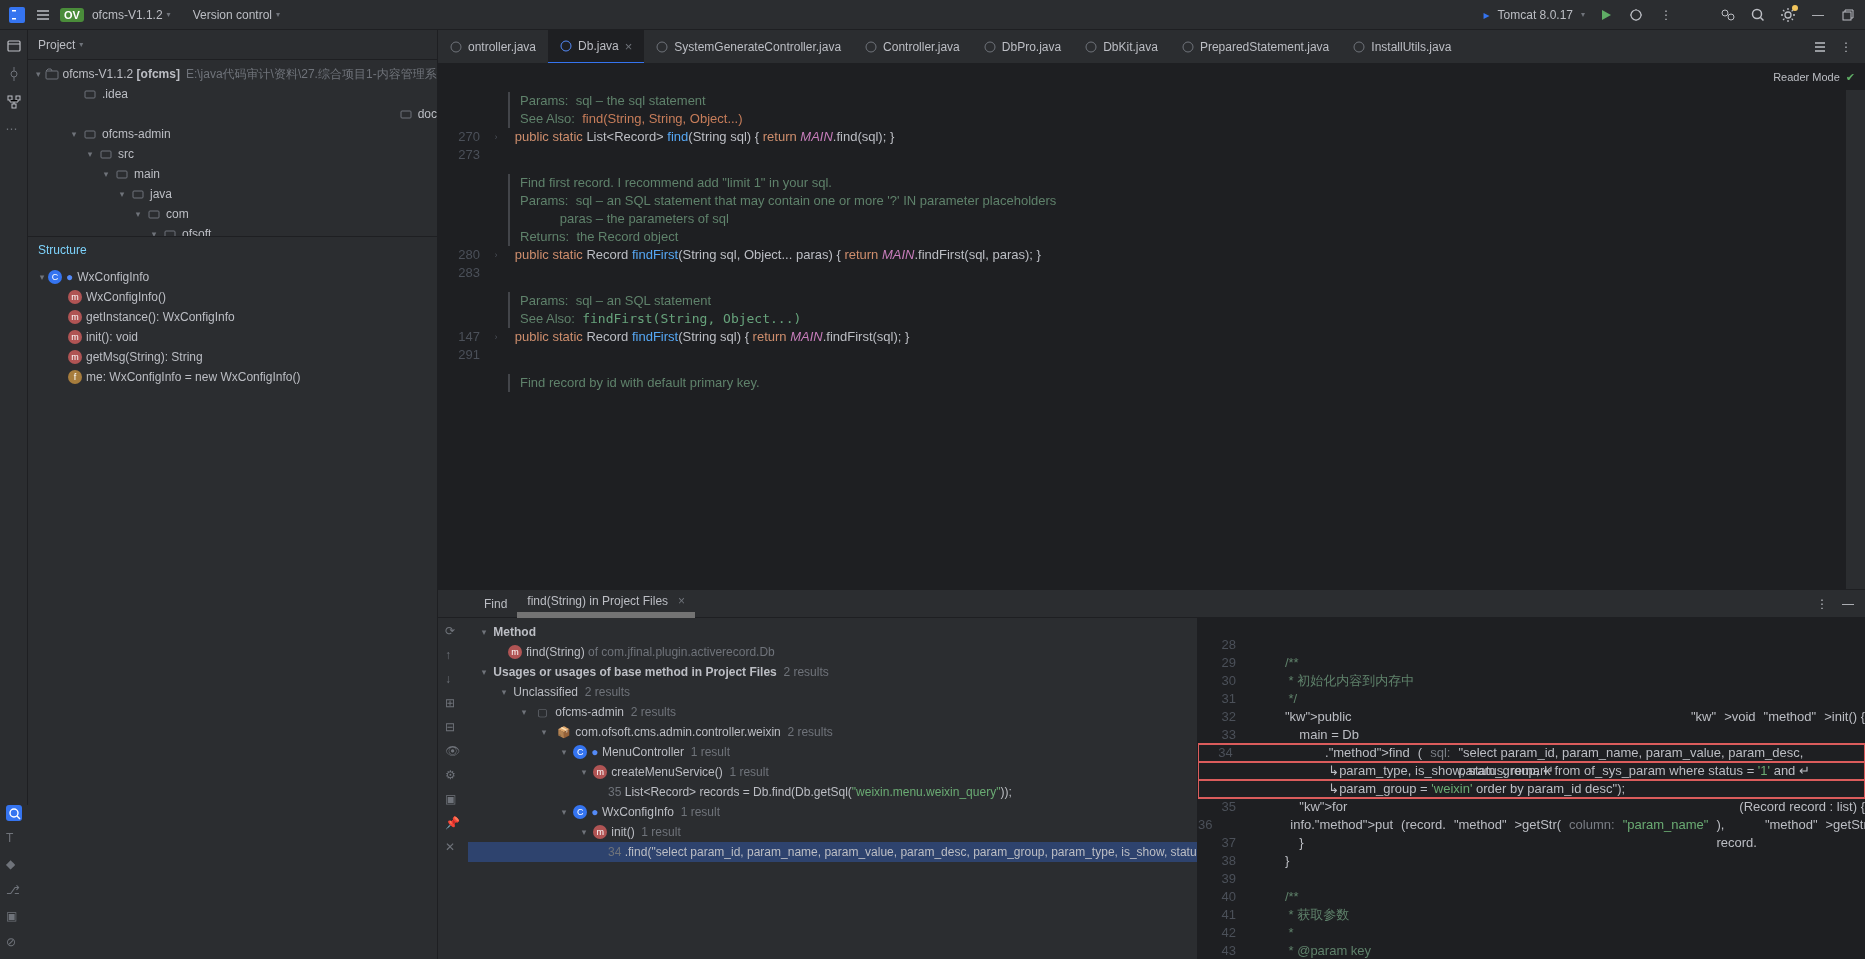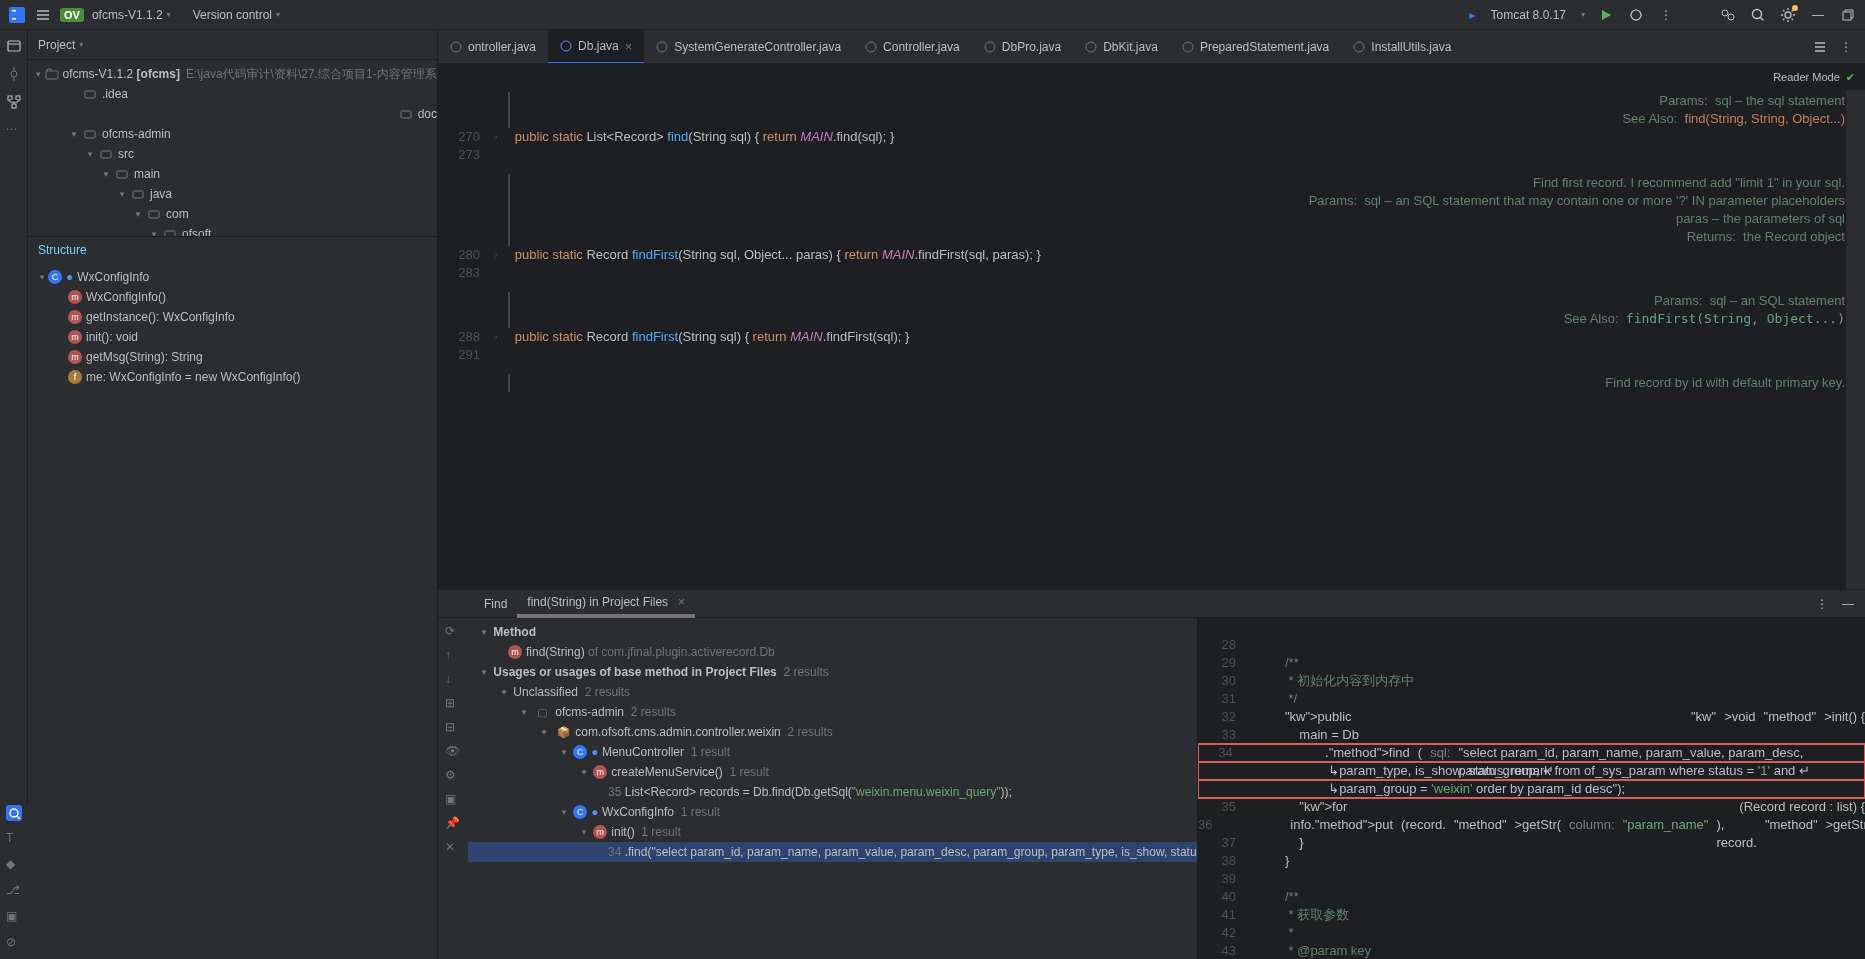--- a/index.html
+++ b/index.html
@@ -3,21 +3,21 @@
 <meta charset="utf-8">
 <style>
 * { margin: 0; padding: 0; box-sizing: border-box; font-family: 'Segoe UI', Arial, sans-serif; }
 body { background: #2b2d30; color: #bcbec4; font-size: 12px; overflow: hidden; width: 1865px; height: 959px; }
 .topbar { height: 30px; background: #2b2d30; display: flex; align-items: center; padding: 0 8px; border-bottom: 1px solid #1e1f22; }
 .topbar-left { display: flex; align-items: center; gap: 8px; flex: 1; }
 .topbar-right { display: flex; align-items: center; gap: 12px; }
 .icon-btn { width: 18px; height: 18px; display: flex; align-items: center; justify-content: center; cursor: pointer; color: #bcbec4; }
 .project-badge { background: #4a8c3a; color: #fff; padding: 1px 4px; border-radius: 3px; font-size: 11px; font-weight: bold; }
 .dropdown-label { color: #bcbec4; cursor: pointer; display: flex; align-items: center; gap: 4px; }
-.run-config { color: #bcbec4; display: flex; align-items: center; gap: 15px; }
+.run-config { color: #bcbec4; display: flex; align-items: center; gap: 8px; }
 .run-config::before { content: '▸'; color: #3574f0; }
 .play-icon { color: #5fad65; }
 .debug-icon { color: #bcbec4; }
 .notif-dot { width: 6px; height: 6px; background: #f2c55c; border-radius: 50%; position: absolute; top: -1px; right: -1px; }
 
 .main-layout { display: flex; height: calc(100% - 30px); }
 .left-rail { width: 28px; background: #2b2d30; border-right: 1px solid #1e1f22; display: flex; flex-direction: column; align-items: center; padding-top: 8px; gap: 12px; }
 .rail-icon { width: 16px; height: 16px; color: #6f737a; cursor: pointer; }
 .rail-icon.active { color: #bcbec4; }
 
@@ -55,26 +55,26 @@
 .code-line .ln { width: 50px; text-align: right; padding-right: 8px; color: #4b5059; user-select: none; }
 .code-line .fold { width: 16px; text-align: center; color: #4b5059; font-size: 9px; }
 .code-line .code { flex: 1; white-space: pre; }
 .kw { color: #cf8e6d; }
 .method { color: #56a8f5; }
 .str { color: #6aab73; }
 .doc { color: #5f826b; }
 .docfn { color: #67a37c; font-family: 'Consolas',monospace; }
 .static-ref { color: #c77dbb; font-style: italic; }
 .javadoc-block { border-left: 2px solid #43454a; margin-left: 70px; padding-left: 10px; }
-.javadoc-block .doc { display: block; height: 18px; line-height: 18px; text-align: right; }
+.javadoc-block .doc { display: block; height: 18px; line-height: 18px; }
 
 .bottom-panel { height: 370px; border-top: 1px solid #1e1f22; display: flex; flex-direction: column; background: #2b2d30; }
 .bottom-tabs { height: 28px; display: flex; align-items: center; border-bottom: 1px solid #1e1f22; padding-left: 36px; }
 .bottom-tab { padding: 0 10px; height: 28px; display: flex; align-items: center; gap: 6px; color: #bcbec4; cursor: pointer; font-size: 12px; }
-.bottom-tab.active { border-bottom: 4px solid #737373; }
+.bottom-tab.active { border-bottom: 6px solid #737373; }
 .bottom-content { flex: 1; display: flex; overflow: hidden; }
 .find-tree-panel { width: 760px; display: flex; border-right: 1px solid #1e1f22; }
 .find-toolbar { width: 30px; display: flex; flex-direction: column; align-items: center; padding-top: 6px; gap: 8px; background: #2b2d30; }
 .find-tree { flex: 1; overflow: auto; font-size: 12px; padding: 4px 0; }
 .find-item { height: 20px; display: flex; align-items: center; cursor: pointer; white-space: nowrap; }
 .find-item.selected { background: #2e436e; }
 .find-hint { color: #6f737a; }
 
 .preview-panel { flex: 1; background: #1e1f22; font-family: 'Consolas',monospace; font-size: 13px; overflow: auto; }
 .preview-line { height: 18px; line-height: 18px; display: flex; gap: 8px; }
@@ -433,21 +433,21 @@
             <span class="ln">283</span>
             <span class="fold"></span>
             <span class="code"></span>
           </div>
         <div style="height:10px"></div>
         <div class="javadoc-block">
           <span class="doc"><span>Params:</span>&nbsp;&nbsp;<span>sql – an SQL statement</span></span>
           <span class="doc"><span>See Also:</span>&nbsp;&nbsp;<span class="docfn">findFirst(String, Object...)</span></span>
         </div>
         <div class="code-line">
-            <span class="ln">288</span>
+            <span class="ln">147</span>
             <span class="fold">›</span>
             <span class="code">   <span class="kw">public static</span> <span>Record</span> <span class="method">findFirst</span><span>(String sql)</span> { <span class="kw">return</span> <span class="static-ref">MAIN</span><span>.findFirst(sql); }</span></span>
           </div>
         <div class="code-line">
             <span class="ln">291</span>
             <span class="fold"></span>
             <span class="code"></span>
           </div>
         <div style="height:10px"></div>
         <div class="javadoc-block">

